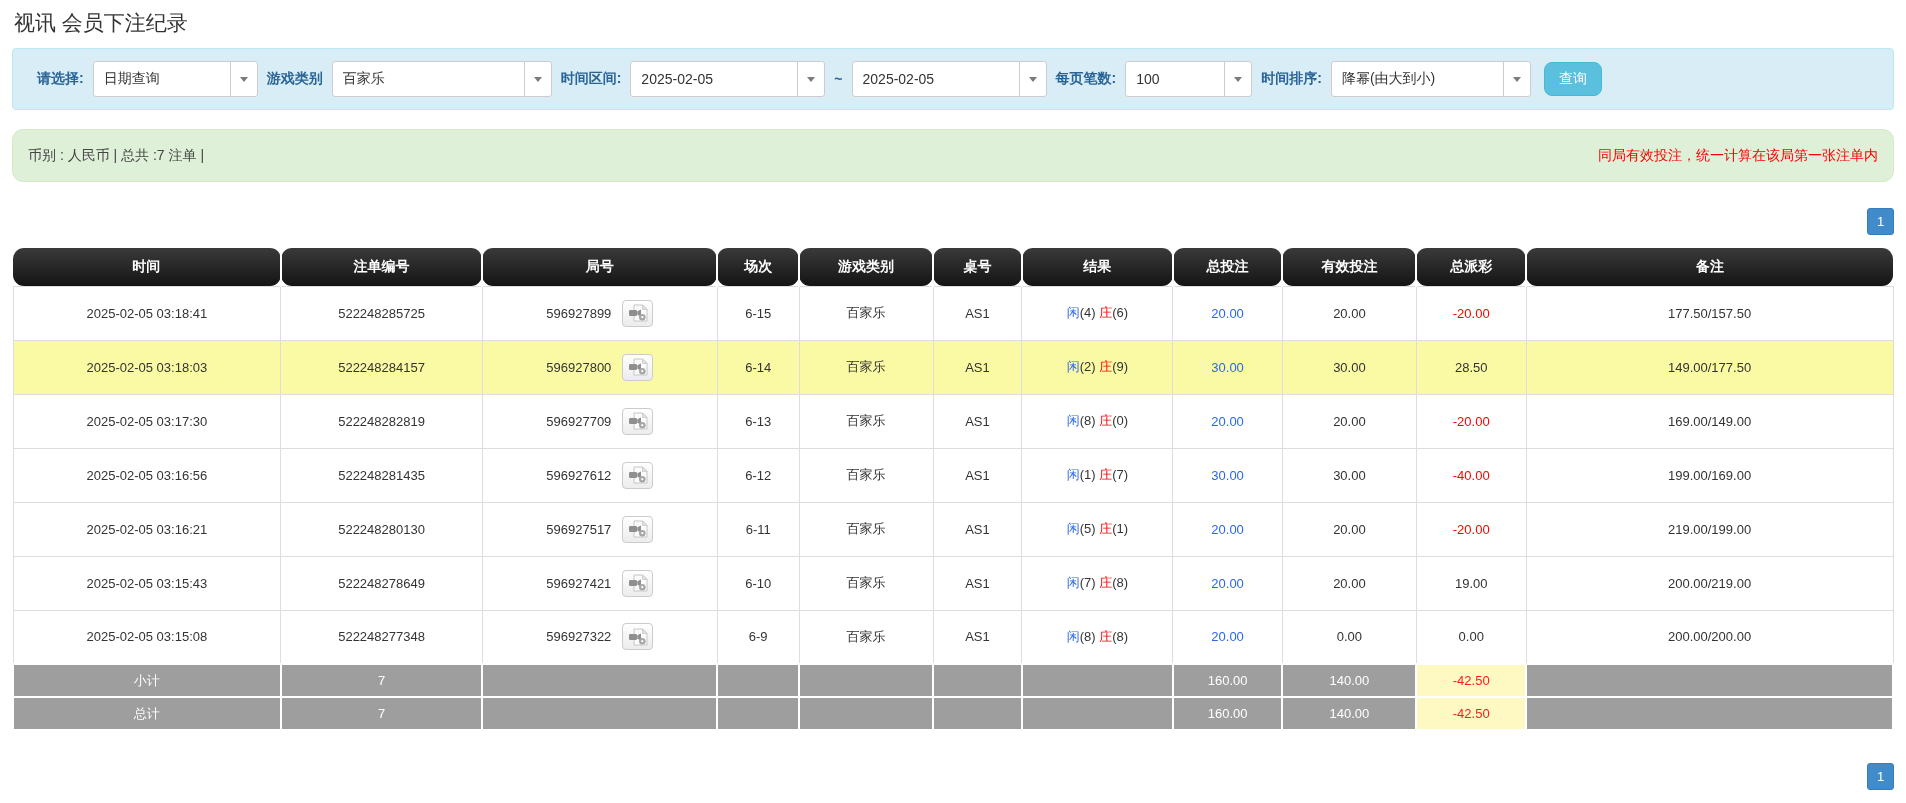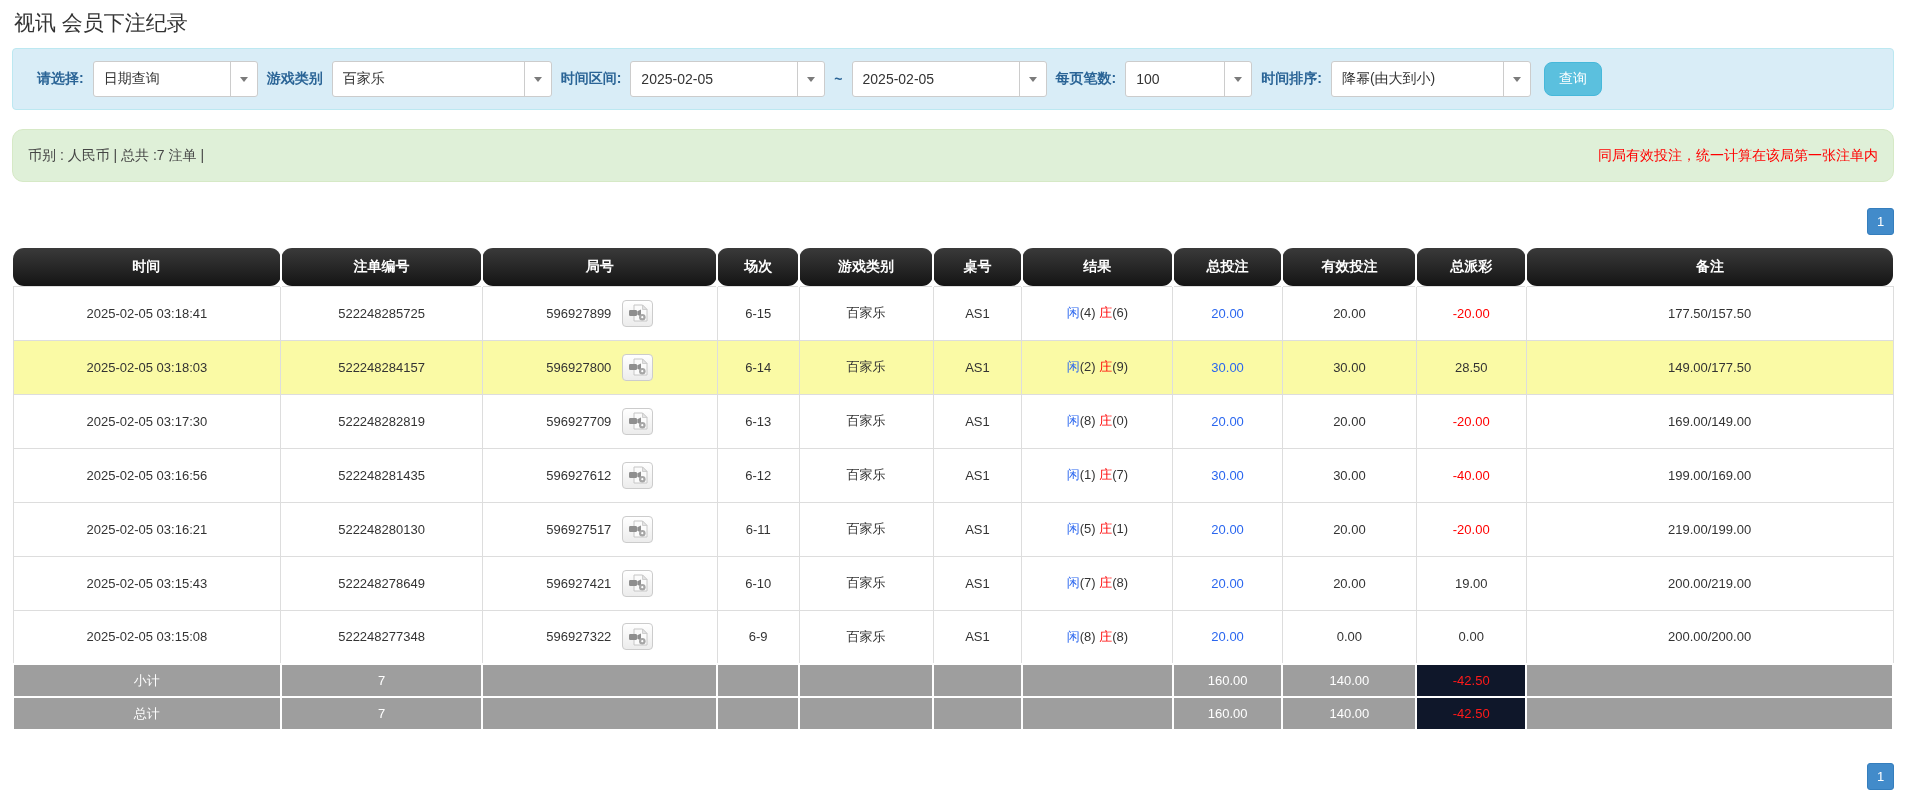--- a/index.html
+++ b/index.html
@@ -51,21 +51,21 @@
   .video-btn { width:31px; height:27px; border:1px solid #ccc; border-radius:4px;
     background:linear-gradient(#ffffff,#ececec); cursor:pointer; vertical-align:middle;
     display:inline-flex; align-items:center; justify-content:center; }
   .player { color:#2a66ef; }
   .banker { color:#ff0000; }
   .score  { color:#333; }
   .bet-link { color:#2a66ef; text-decoration:none; cursor:pointer; }
   .neg { color:#ff0000; }
   tfoot td { background:#9e9e9e; color:#fff; border:2px solid #fff; height:33px;
     text-align:center; font-size:13px; }
-  tfoot td.neg { color:#ff1a1a; background:#0f172a; }
+  tfoot td.neg { color:#ff1a1a; background:#fef9c3; }
 </style>
 </head>
 <body>
 
 <h1 class="page-title">视讯 会员下注纪录</h1>
 
 <div class="container">
 
   <div class="filter-bar">
     <span class="flabel">请选择:</span>

